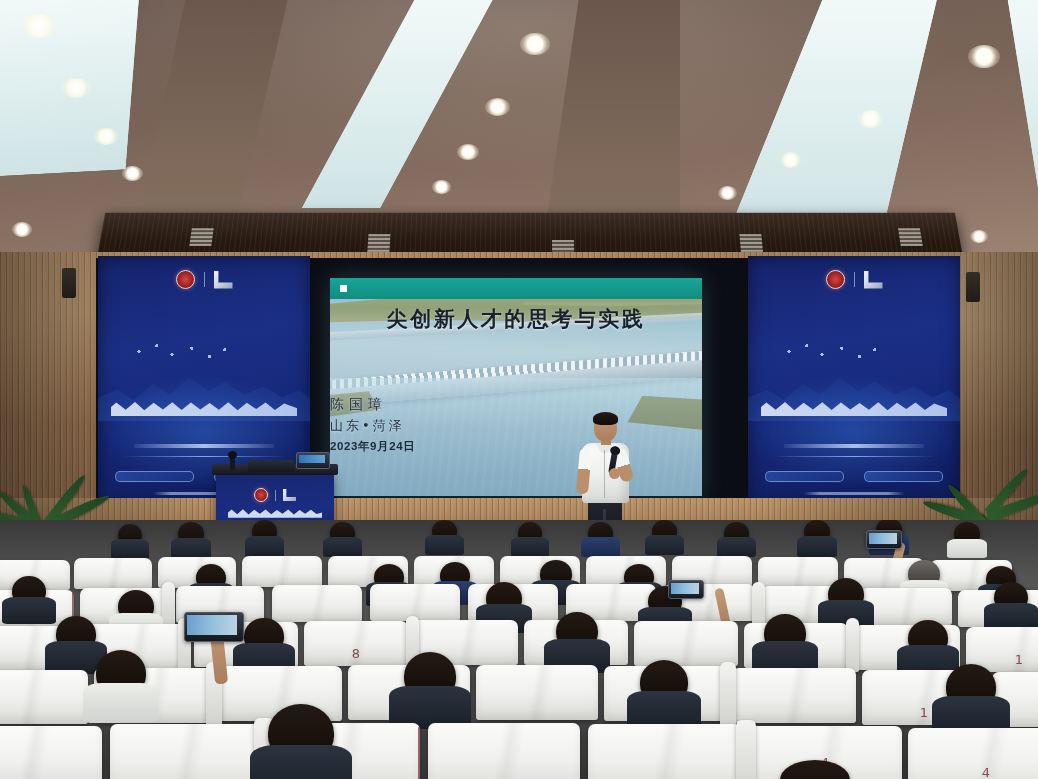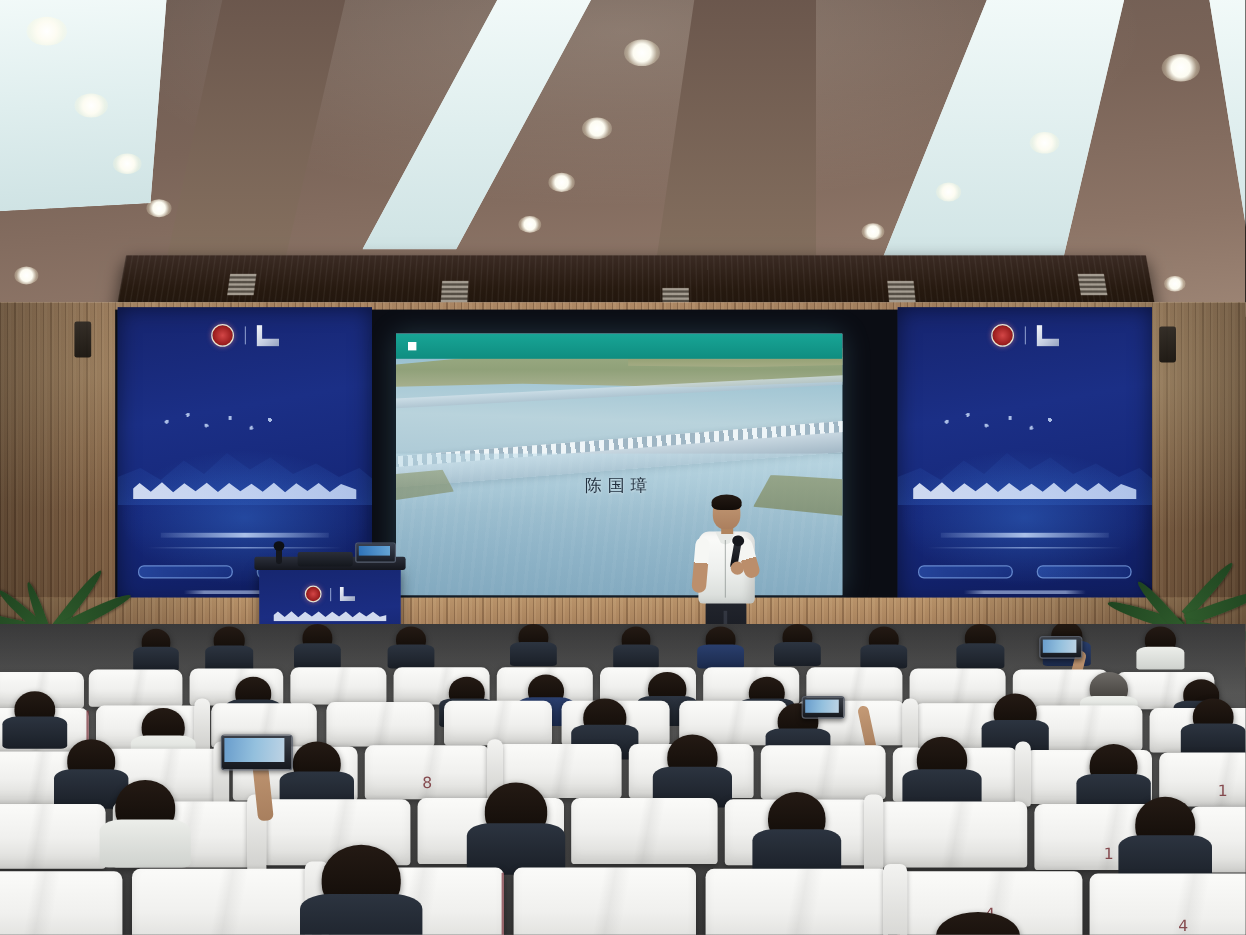--- a/index.html
+++ b/index.html
@@ -251,21 +251,21 @@
   }
   .slide-title{
     position:absolute;left:0;top:26px;width:100%;
     text-align:center;color:#18212e;
     font-family:"DejaVu Serif","Liberation Serif",serif;
     font-size:21px;font-weight:bold;line-height:1.42;
     letter-spacing:2.5px;
     text-shadow:0 1px 2px rgba(255,255,255,.55);
   }
   .slide-byline{
-    position:absolute;left:0;top:118px;width:100%;text-align:center;
+    position:absolute;left:0;top:118px;width:100%;text-align:left;
     color:#22303f;
   }
   .by-name{
     font-family:"DejaVu Serif","Liberation Serif",serif;
     font-size:14px;letter-spacing:5px;margin-bottom:3px;
     text-shadow:0 1px 2px rgba(255,255,255,.5);
   }
   .by-place{
     font-family:"DejaVu Serif","Liberation Serif",serif;
     font-size:13px;letter-spacing:3px;margin-bottom:4px;
@@ -602,24 +602,27 @@
       <div class="water-sheen"></div>
       <div class="shore-l"></div>
       <div class="shore-r"></div>
     </div>
 
     <div class="slide-header">
       <div class="hdr-bullet"></div>
     </div>
 
     <div class="slide-title">
+      <div>尖创新人才的思考与实践</div>
     </div>
 
     <div class="slide-byline">
       <div class="by-name">陈国璋</div>
+      <div class="by-place">山东•菏泽</div>
+      <div class="by-date">2023年9月24日</div>
     </div>
   </div>
 
   <div class="stage-fascia">
     <div class="slats2"></div>
     <div class="fascia-shadow"></div>
   </div>
 
   <div class="podium">
     <div class="podium-top"></div>

